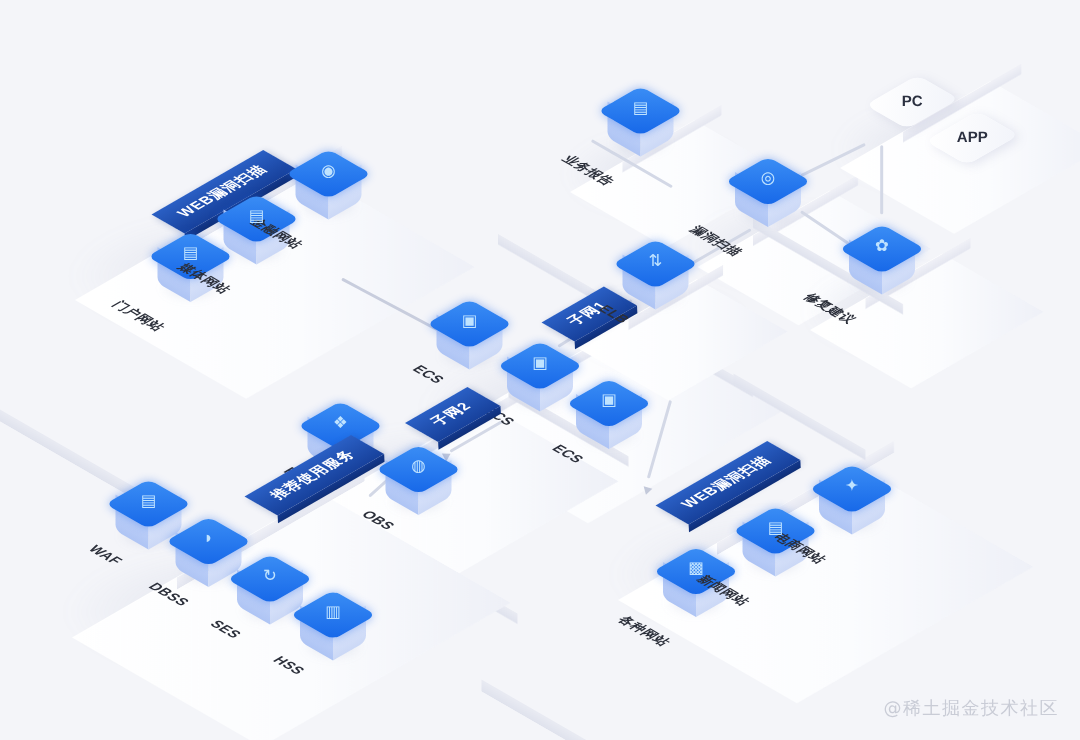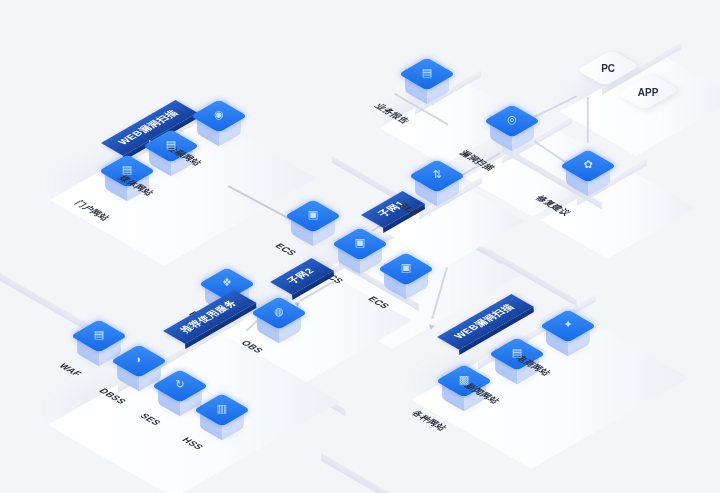--- a/index.html
+++ b/index.html
@@ -434,14 +434,15 @@
     <div class="nlabel" style="left:-8px;top:42px;">ELB</div>
   </div>
 
   <div class="card" style="left:577px;top:70px;width:40px;height:32px;">
     <div class="ctext">PC</div>
   </div>
   <div class="card" style="left:617px;top:94px;width:40px;height:32px;">
     <div class="ctext">APP</div>
   </div>
 
+  <div id="watermark">@稀土掘金技术社区</div>
 
 </div>
 
 </body></html>

